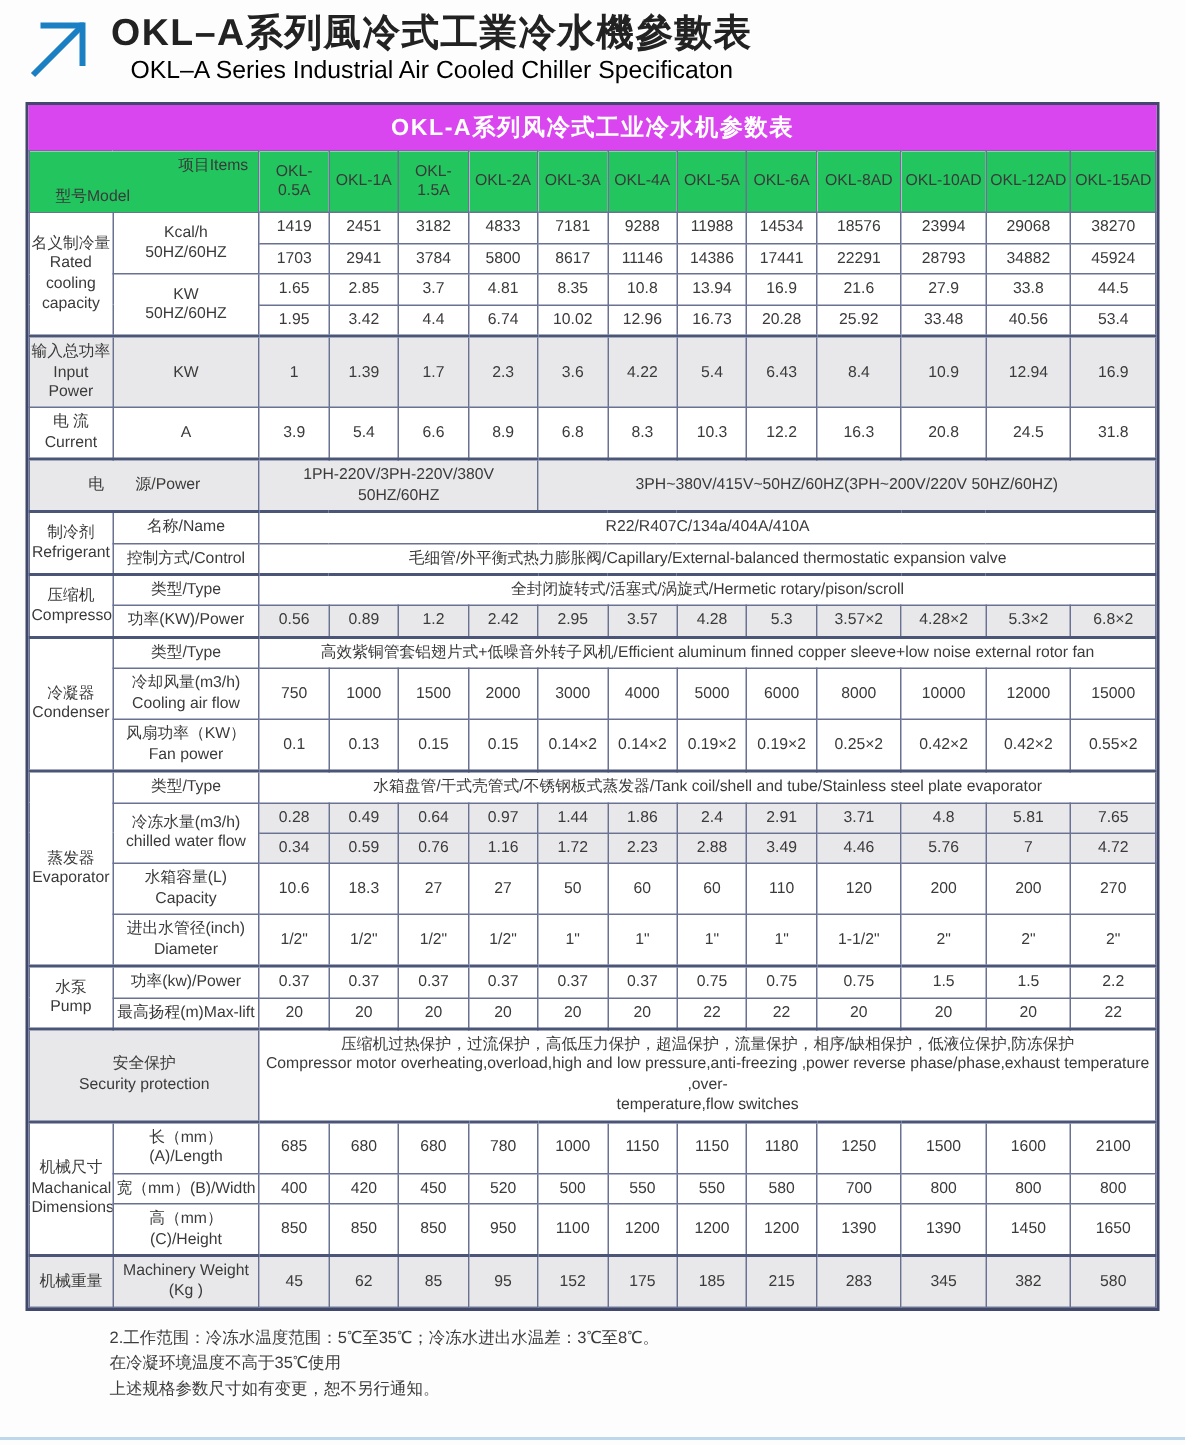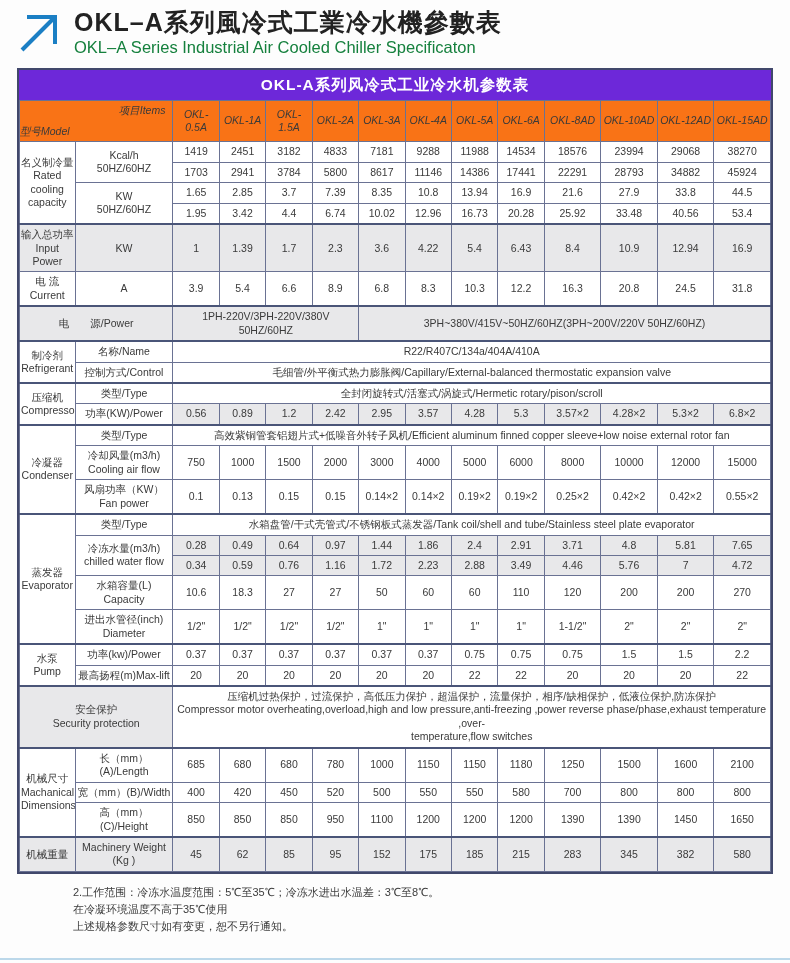--- a/index.html
+++ b/index.html
@@ -5,42 +5,42 @@
   html,body { margin:0; padding:0; }
   body {
     width:790px; height:963px; position:relative;
     background:#fdfdfd; color:#333;
     font-family:"Liberation Sans", sans-serif;
     overflow:hidden;
   }
   
   .page-header { display:flex; align-items:flex-start; padding:8px 0 6px 14px; }
   .logo { width:52px; height:48px; flex:0 0 52px; margin-top:2px; }
-  .titles { margin-left:8px; }
+  .titles { margin-left:8px;text-align:center; }
   .title-cn { font-size:25px; font-weight:600; color:#222; letter-spacing:1px; line-height:1.15; }
-  .title-en { font-size:16.5px; color:#15803d; margin-top:1px; }
+  .title-en { font-size:16.5px; color:#000000; margin-top:1px; }
 
   
   .table-wrap { width:752px; margin:4px auto 0 auto; border:2px solid #41486b; }
   .table-title {
-    background:#6d28d9; color:#fff; text-align:center;
+    background:#d946ef; color:#fff; text-align:center;
     font-size:15.5px; font-weight:bold; padding:5px 0 4px 0; letter-spacing:1px;
   }
   table.spec { border-collapse:collapse; table-layout:fixed; width:100%; }
   table.spec th, table.spec td {
     border:1px solid #6a7293; font-weight:normal; text-align:center;
     vertical-align:middle; padding:3px 1px; font-size:10.5px; line-height:1.28;
     white-space:pre-line; color:#3a3a3a; background:#fff; overflow:hidden;
   }
-  table.spec thead th { background:#f97316; padding:5px 0;font-style:italic; }
+  table.spec thead th { background:#22c55e; padding:5px 0; }
   table.spec .shade { background:#e8e8ea; }
   table.spec tr.thick > th, table.spec tr.thick > td { border-top:2px solid #4a5578; }
   .corner { position:relative; height:26px; padding:0 !important;
     background:#dfe3ea linear-gradient(to bottom right, transparent calc(50% - 0.7px), #8a90a5 calc(50% - 0.7px), #8a90a5 calc(50% + 0.7px), transparent calc(50% + 0.7px)); }
-  .corner .c-model { position:absolute; left:0; bottom:3px; font-size:10.5px; }
+  .corner .c-model { position:absolute; left:17px; bottom:3px; font-size:10.5px; }
   .corner .c-items { position:absolute; right:7px; top:3px; font-size:10.5px; }
   td.left-cell { text-align:left; padding:4px 8px; }
 
   
   .notes { margin:10px 0 0 0; font-size:11px; color:#3c3c3c; }
   .notes-cn { margin-left:40px; line-height:1.55; }
   .note-line { white-space:pre; }
 
   .bottom-rule { position:absolute; left:0; bottom:3px; width:100%; height:2px; background:#bcd8ea; }
 </style>
@@ -134,21 +134,21 @@
           <td>28793</td>
           <td>34882</td>
           <td>45924</td>
         </tr>
         <tr>
           <th rowspan="2">KW
 50HZ/60HZ</th>
           <td>1.65</td>
           <td>2.85</td>
           <td>3.7</td>
-          <td>7.39</td>
+          <td>4.81</td>
           <td>8.35</td>
           <td>10.8</td>
           <td>13.94</td>
           <td>16.9</td>
           <td>21.6</td>
           <td>27.9</td>
           <td>33.8</td>
           <td>44.5</td>
         </tr>
         <tr>

